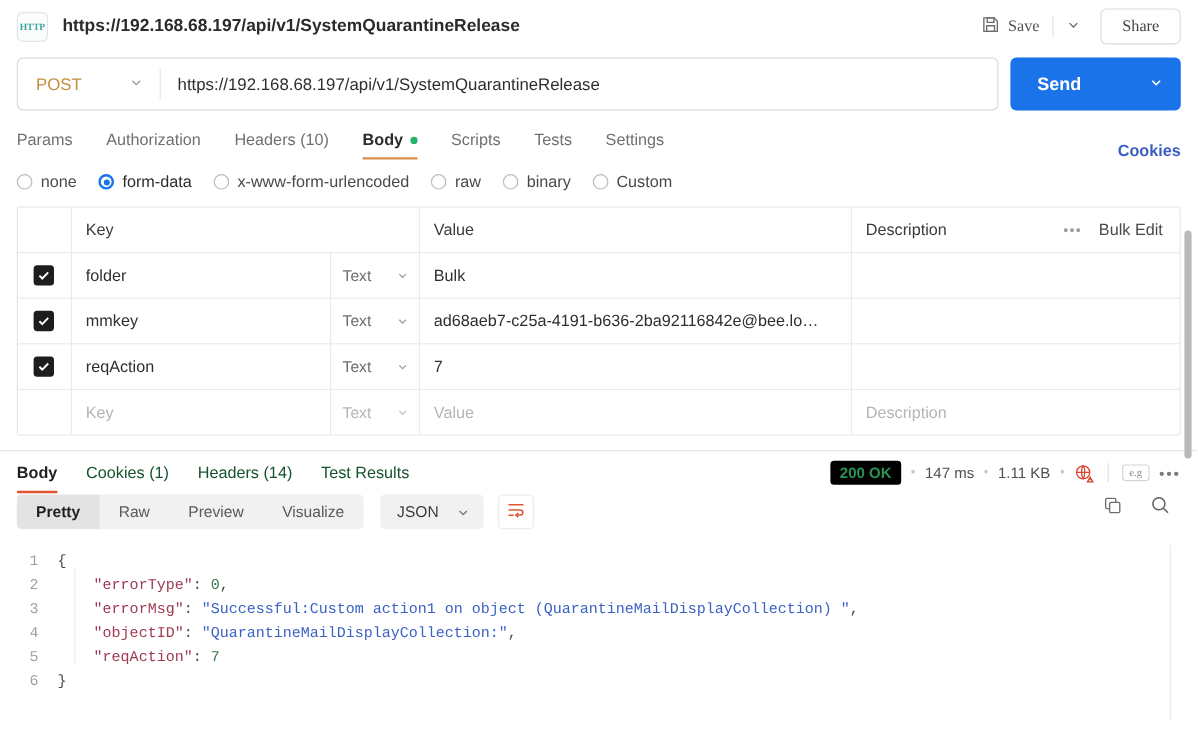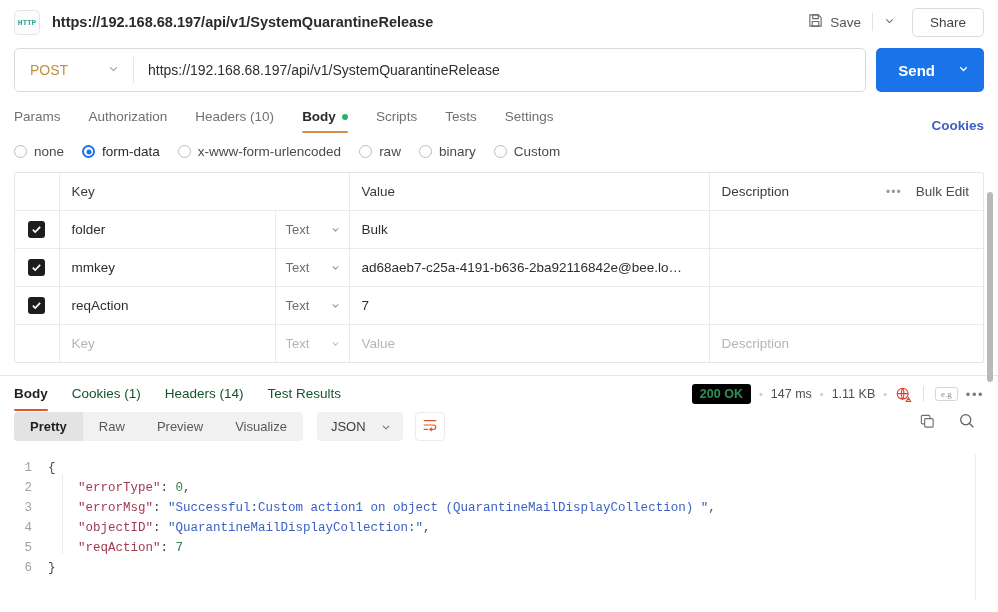--- a/index.html
+++ b/index.html
@@ -21,32 +21,32 @@
     padding:0 14px 0 14px;
   }
   .http-icon {
     width:26px; height:25px;
     border:1px solid #e1e4e8; border-radius:5px;
     background:#fbfdfd;
     display:flex; align-items:center; justify-content:center;
     flex:0 0 auto;
   }
   .http-icon span {
-    font-family:Liberation Mono, monospace;
+    font-family:Liberation Serif, serif;
     font-size:8px; font-weight:700; letter-spacing:-0.2px;
     color:#3ba39a;
   }
   .title-text {
     margin-left:12px;
     font-size:14.5px; font-weight:700; color:#2b2b2b;
     white-space:nowrap;
   }
   .titlebar-right {
     margin-left:auto;
-    display:flex; align-items:center; gap:0px;
+    display:flex; align-items:center; gap:0px;font-family:Liberation Serif, serif;
   }
   .save-btn {
     display:flex; align-items:center; gap:7px;
     padding:5px 9px; border-radius:4px;
     color:#555; font-size:13.5px;
     cursor:pointer;
   }
   .vdiv { width:1px; height:18px; background:#e3e3e3; margin:0 2px; }
   .chev-btn {
     padding:5px 8px; border-radius:4px; cursor:pointer;
@@ -84,21 +84,21 @@
     flex:1 1 auto; height:100%;
     border:0; outline:0; background:transparent;
     padding:0 14px;
     font-family:"Liberation Sans", sans-serif;
     font-size:14px; color:#2e2e2e;
   }
   .send-wrap {
     margin-left:10px;
     display:flex; align-items:stretch;
     background:#1a73e8; border-radius:5px; overflow:hidden;
-    height:44px; cursor:pointer;
+    height:44px; cursor:pointer;gap:34px;
   }
   .send-label {
     display:flex; align-items:center;
     padding:0 18px 0 22px;
     color:#fff; font-size:15px; font-weight:700;
   }
   .send-chev {
     display:flex; align-items:center;
     padding:0 14px 0 4px;
   }

